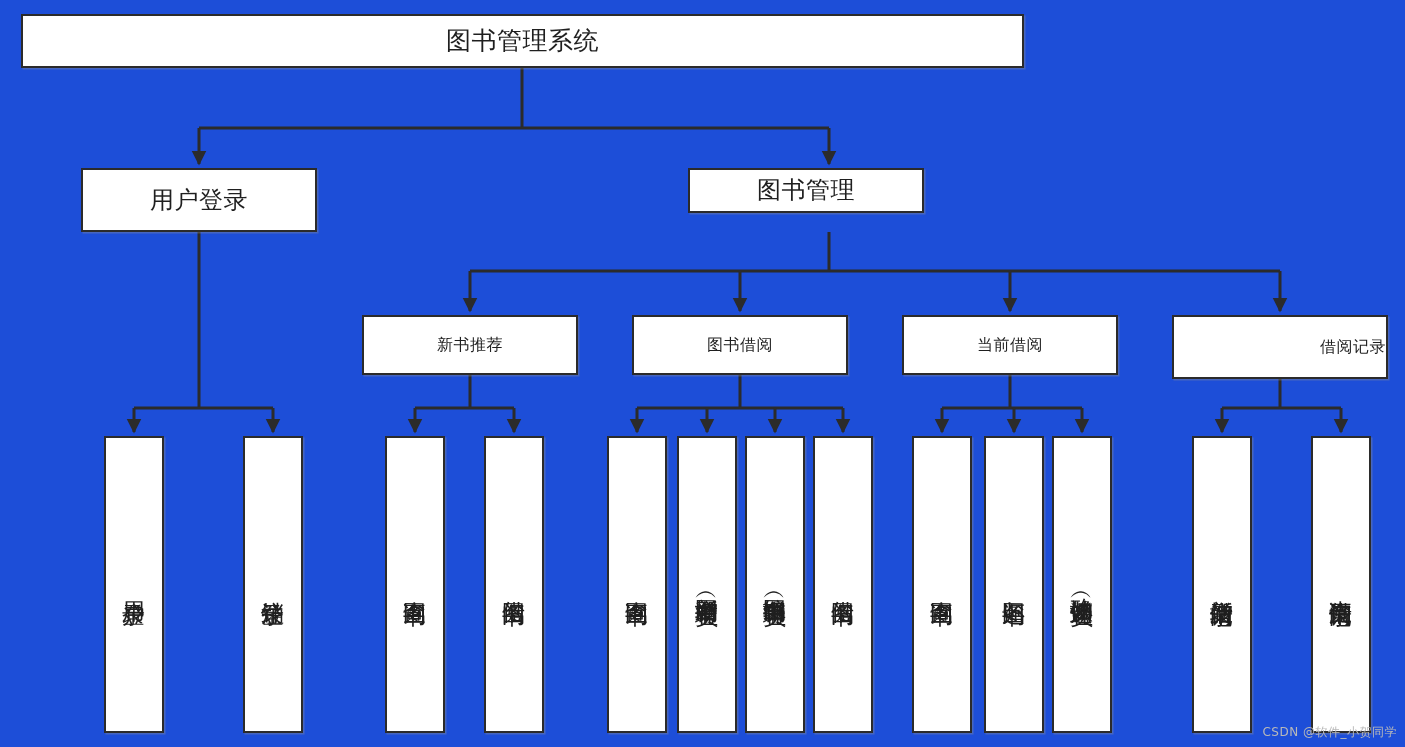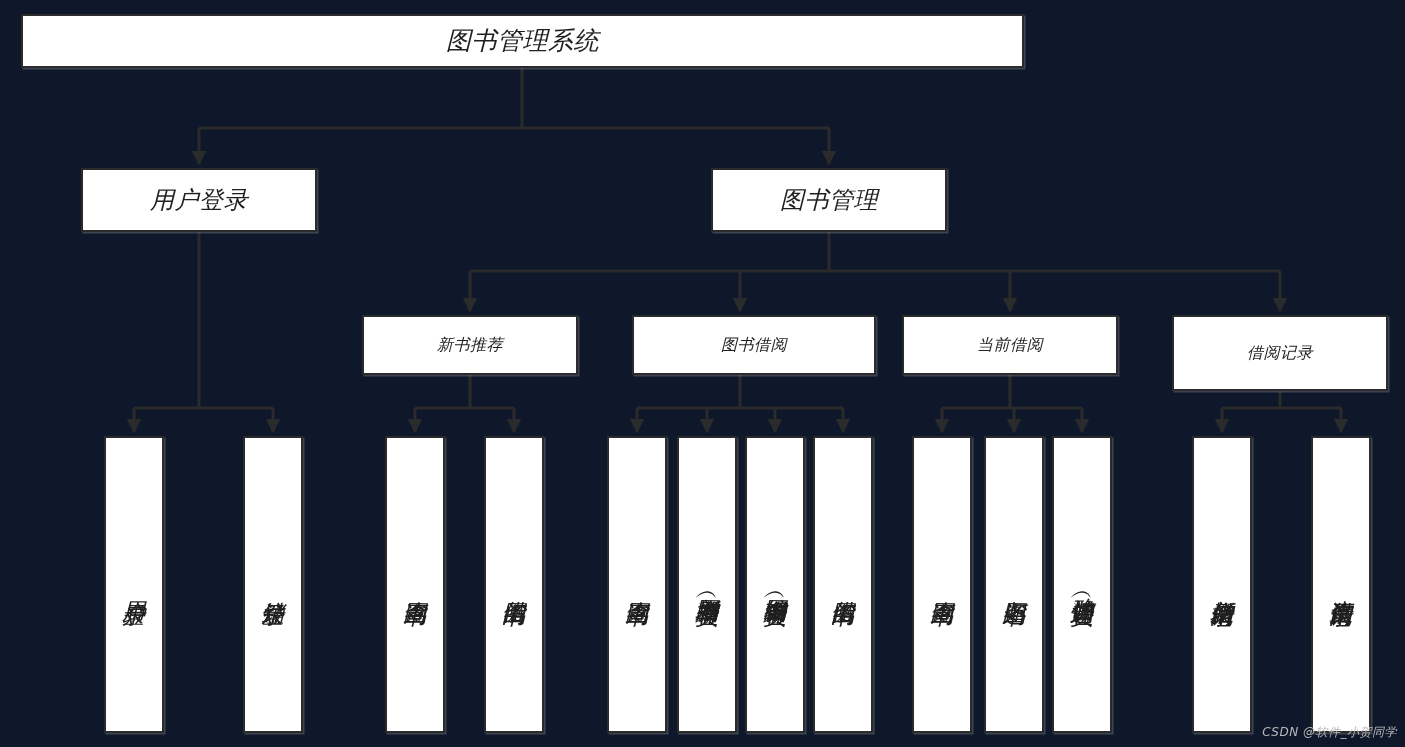--- a/index.html
+++ b/index.html
@@ -66,21 +66,21 @@
     font-size: 12px;
     color: #b9b9b9;
     letter-spacing: 0.5px;
     white-space: nowrap;
     font-family: "DejaVu Sans", "Liberation Sans", sans-serif;
   }
 </style>
 </head>
 <body>
 
-<div id="diagram-canvas" style="background: #0f172a; font-style: italic;">
+<div id="diagram-canvas" style="background: #1d4ed8;">
 
   <svg id="edge-layer" viewBox="0 0 1405 747" width="1405" height="747" xmlns="http://www.w3.org/2000/svg">
     <defs>
       <marker id="arrow" viewBox="0 0 10 10" refX="9" refY="5" markerWidth="5" markerHeight="7" orient="auto-start-reverse">
         <path d="M 0 0 L 10 5 L 0 10 z" fill="#2b2b2b"></path>
       </marker>
     </defs>
     <g stroke="#2b2b2b" stroke-width="3" fill="none">
 
       <path d="M 522 68 L 522 128"></path>
@@ -125,34 +125,34 @@
     </g>
   </svg>
 
   <div class="node level-root" style="left: 21px; top: 14px; width: 1003px; height: 54px; border-color: rgb(43, 43, 43); background: rgb(255, 255, 255); color: rgb(31, 31, 31);">
     <span class="node-label">图书管理系统</span>
   </div>
 
   <div class="node level-2" style="left: 81px; top: 168px; width: 236px; height: 64px; border-color: rgb(43, 43, 43); background: rgb(255, 255, 255); color: rgb(31, 31, 31);">
     <span class="node-label">用户登录</span>
   </div>
-  <div class="node level-2" style="left: 711px; top: 168px; width: 236px; height: 64px; border-color: rgb(43, 43, 43); background: rgb(255, 255, 255); color: rgb(31, 31, 31);">
+  <div class="node level-2" style="left: 688px; top: 168px; width: 236px; height: 45px; border-color: rgb(43, 43, 43); background: rgb(255, 255, 255); color: rgb(31, 31, 31);">
     <span class="node-label">图书管理</span>
   </div>
 
   <div class="node level-3" style="left: 362px; top: 315px; width: 216px; height: 60px; border-color: rgb(43, 43, 43); background: rgb(255, 255, 255); color: rgb(31, 31, 31);">
     <span class="node-label">新书推荐</span>
   </div>
-  <div class="node level-3" style="left: 632px; top: 315px; width: 244px; height: 60px; border-color: rgb(43, 43, 43); background: rgb(255, 255, 255); color: rgb(31, 31, 31);">
+  <div class="node level-3" style="left: 632px; top: 315px; width: 216px; height: 60px; border-color: rgb(43, 43, 43); background: rgb(255, 255, 255); color: rgb(31, 31, 31);">
     <span class="node-label">图书借阅</span>
   </div>
   <div class="node level-3" style="left: 902px; top: 315px; width: 216px; height: 60px; border-color: rgb(43, 43, 43); background: rgb(255, 255, 255); color: rgb(31, 31, 31);">
     <span class="node-label">当前借阅</span>
   </div>
-  <div class="node level-3" style="left: 1172px; top: 315px; width: 216px; height: 76px; border-color: rgb(43, 43, 43); background: rgb(255, 255, 255); color: rgb(31, 31, 31);">
+  <div class="node level-3" style="left: 1172px; top: 315px; width: 216px; height: 64px; border-color: rgb(43, 43, 43); background: rgb(255, 255, 255); color: rgb(31, 31, 31); justify-content: flex-end;">
     <span class="node-label">借阅记录</span>
   </div>
 
   <div class="node leaf" style="left: 104px; top: 436px; width: 60px; height: 297px; border-color: rgb(43, 43, 43); background: rgb(255, 255, 255); color: rgb(31, 31, 31);">
     <span class="node-label">用户登录</span>
   </div>
   <div class="node leaf" style="left: 243px; top: 436px; width: 60px; height: 297px; border-color: rgb(43, 43, 43); background: rgb(255, 255, 255); color: rgb(31, 31, 31);">
     <span class="node-label">注销登录</span>
   </div>
   <div class="node leaf" style="left: 385px; top: 436px; width: 60px; height: 297px; border-color: rgb(43, 43, 43); background: rgb(255, 255, 255); color: rgb(31, 31, 31);">

